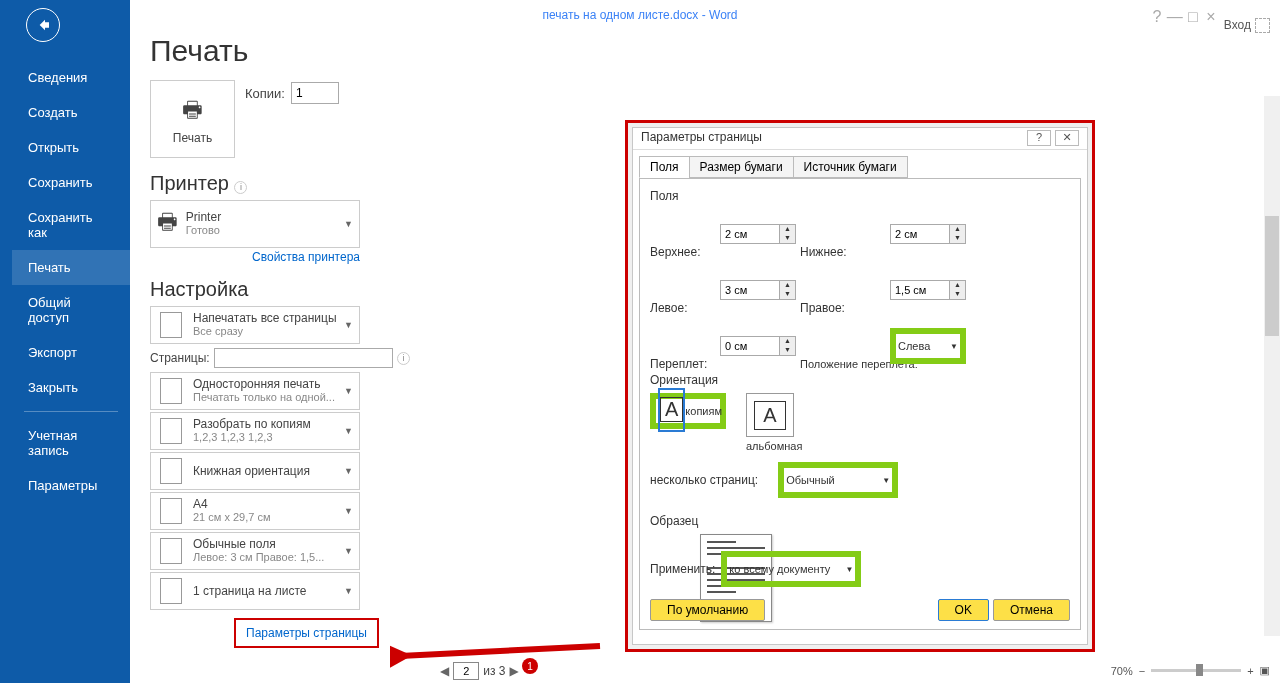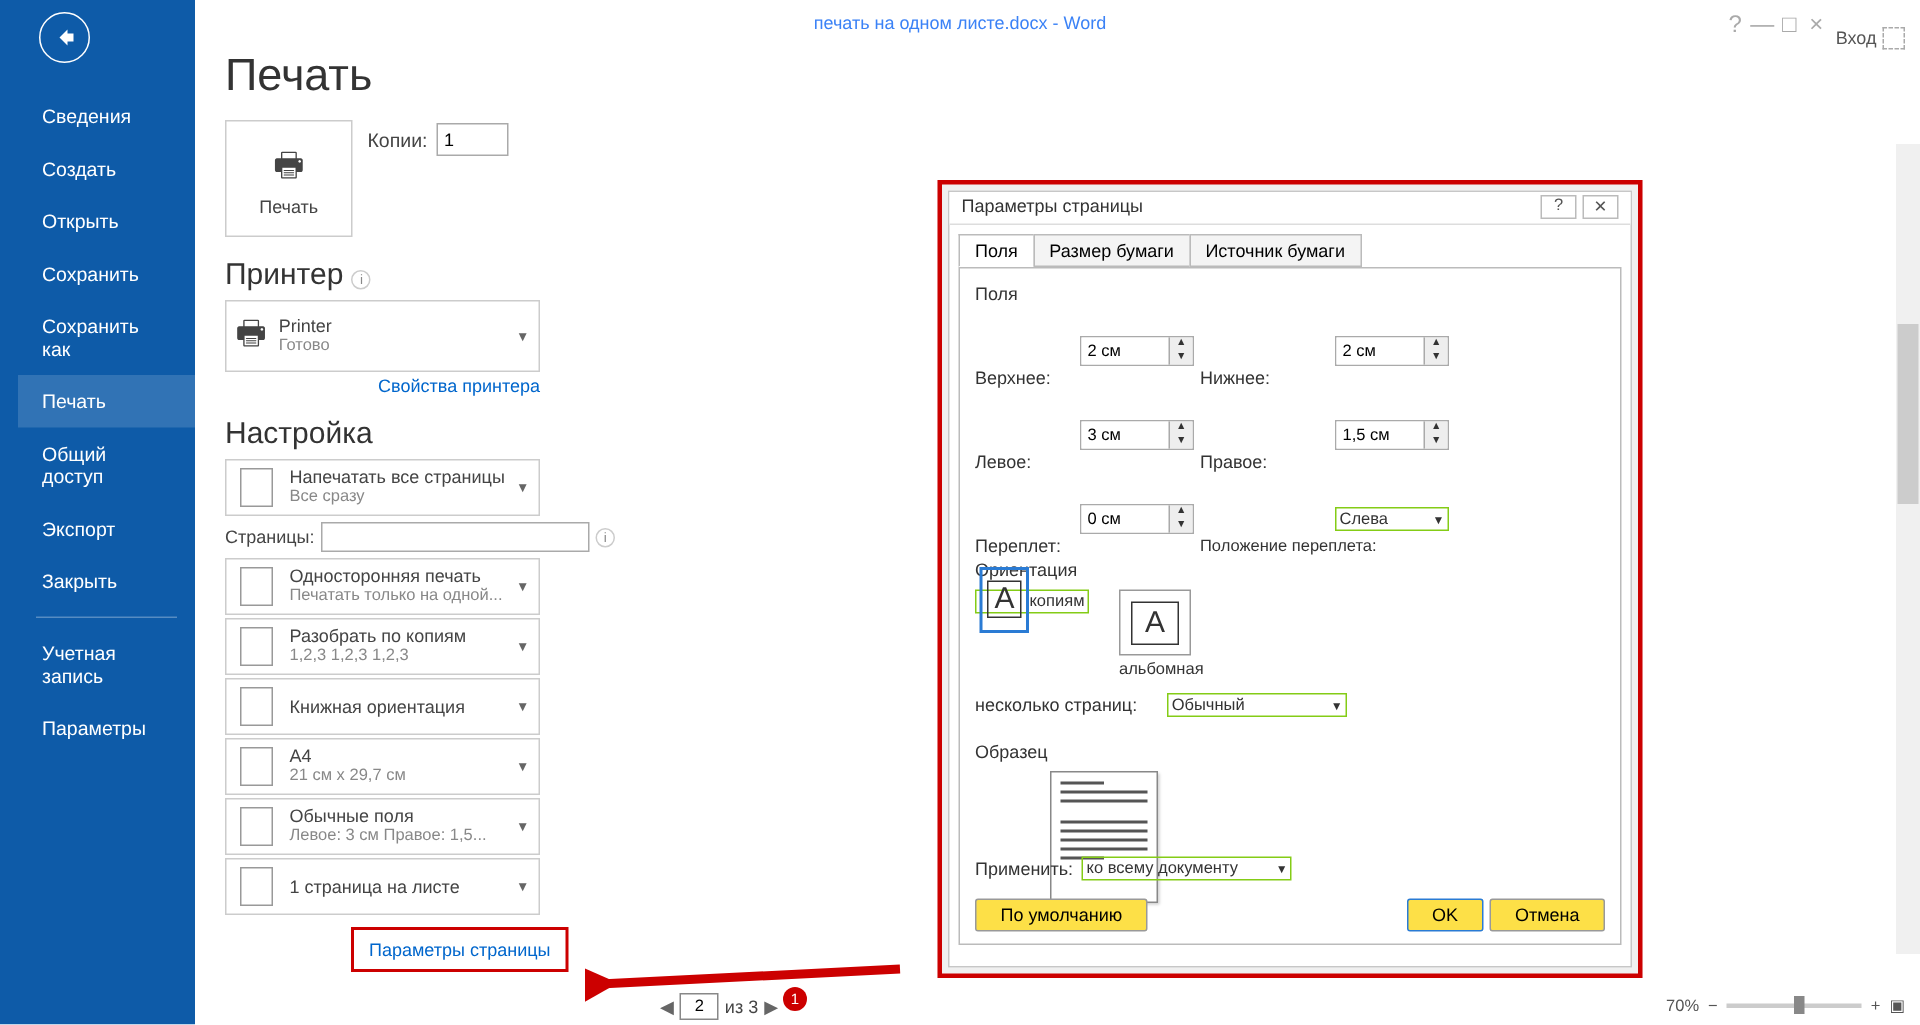--- a/index.html
+++ b/index.html
@@ -99,21 +99,21 @@
 .tab.active { background: #fff; border-bottom: 1px solid #fff; }
 .tabbody { border: 1px solid #bbb; margin: 0 6px 6px; padding: 8px 10px; background: #fff; height: 452px; position: relative; font-size: 12px; color: #333; }
 
 .grp { font-size: 12px; margin: 2px 0 6px; }
 .fields { display: grid; grid-template-columns: 70px 80px 90px 80px; row-gap: 6px; align-items: center; font-size: 12px; }
 .fields .lbl { text-decoration: underline dotted; text-decoration: none; margin-top: 36px; }
 .spin { display: flex; border: 1px solid #aaa; width: 76px; height: 20px; }
 .spin input { border: none; width: 58px; padding: 0 4px; font-size: 11px; }
 .spin .btns { width: 16px; display: flex; flex-direction: column; border-left: 1px solid #aaa; }
 .spin .btns div { height: 9px; font-size: 7px; text-align: center; background: #eee; cursor: pointer; }
-.sel { border: 1px solid #84cc16; height: 16px; width: 76px; font-size: 11px; padding: 0 2px; display: flex; align-items: center; justify-content: space-between; cursor: pointer; }
+.sel { border: 6px solid #84cc16; height: 36px; width: 76px; font-size: 11px; padding: 0 2px; display: flex; align-items: center; justify-content: space-between; cursor: pointer; }
 .sel .car { font-size: 8px; }
 
 .orient { display: flex; gap: 20px; margin: 6px 0 10px; }
 .orient .opt { text-align: center; font-size: 11px; cursor: pointer; }
 .orient .box { width: 48px; height: 44px; border: 1px solid #999; display: flex; align-items: center; justify-content: center; margin-bottom: 3px; }
 .orient .opt.sel .box { border: 2px solid #2a7bd4; }
 .orient .glyph { font-size: 20px; border: 1px solid #333; padding: 0 4px; }
 
 .sample { width: 72px; height: 88px; border: 1px solid #888; margin: 4px 0 0 50px; padding: 6px; box-shadow: 1px 1px 2px #ccc; }
 .sample .line { height: 2px; background: #555; margin-bottom: 4px; }

